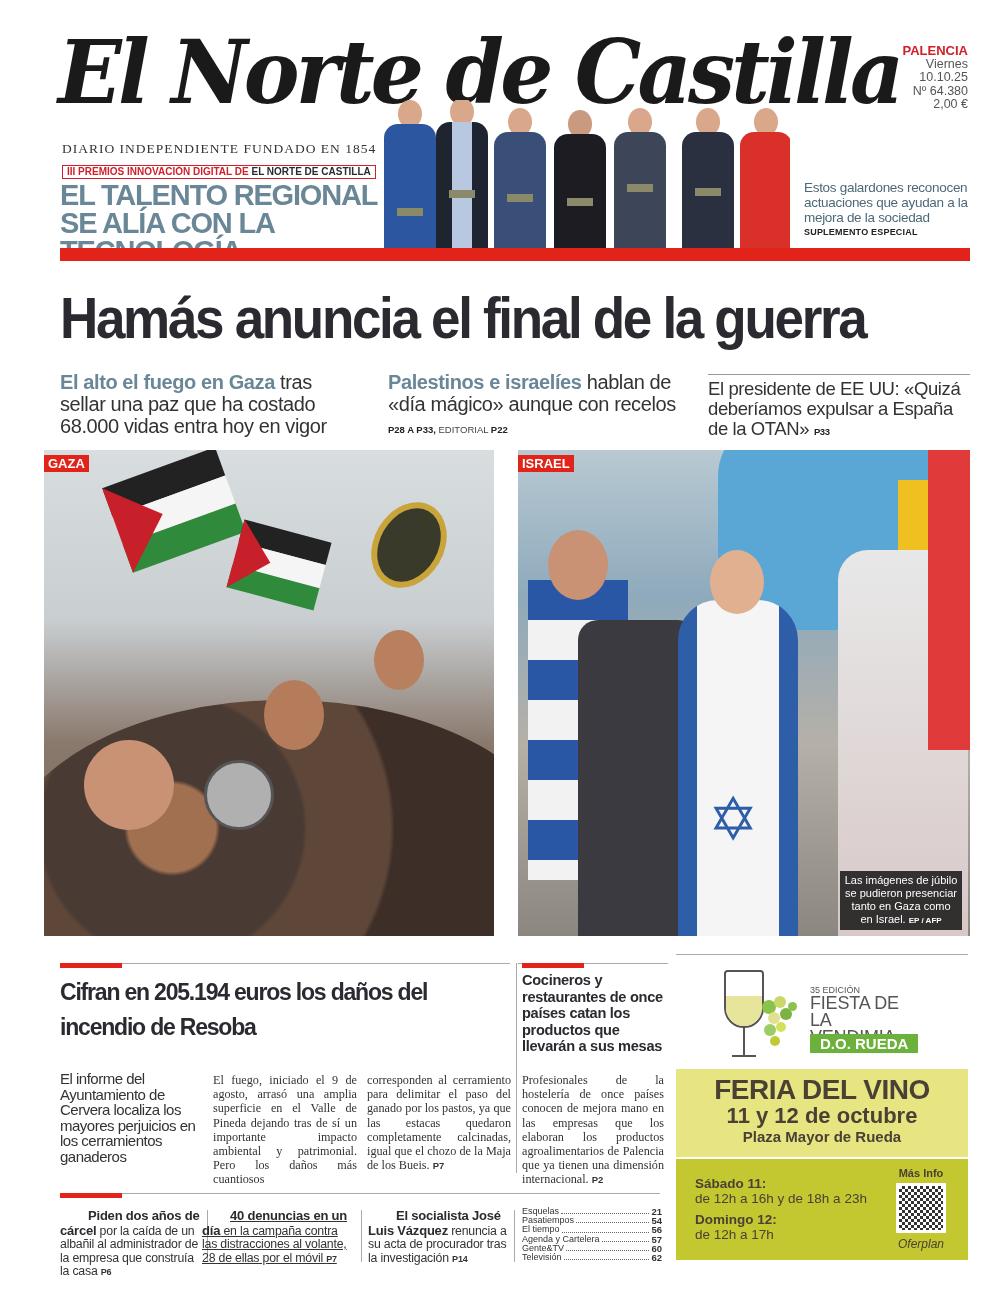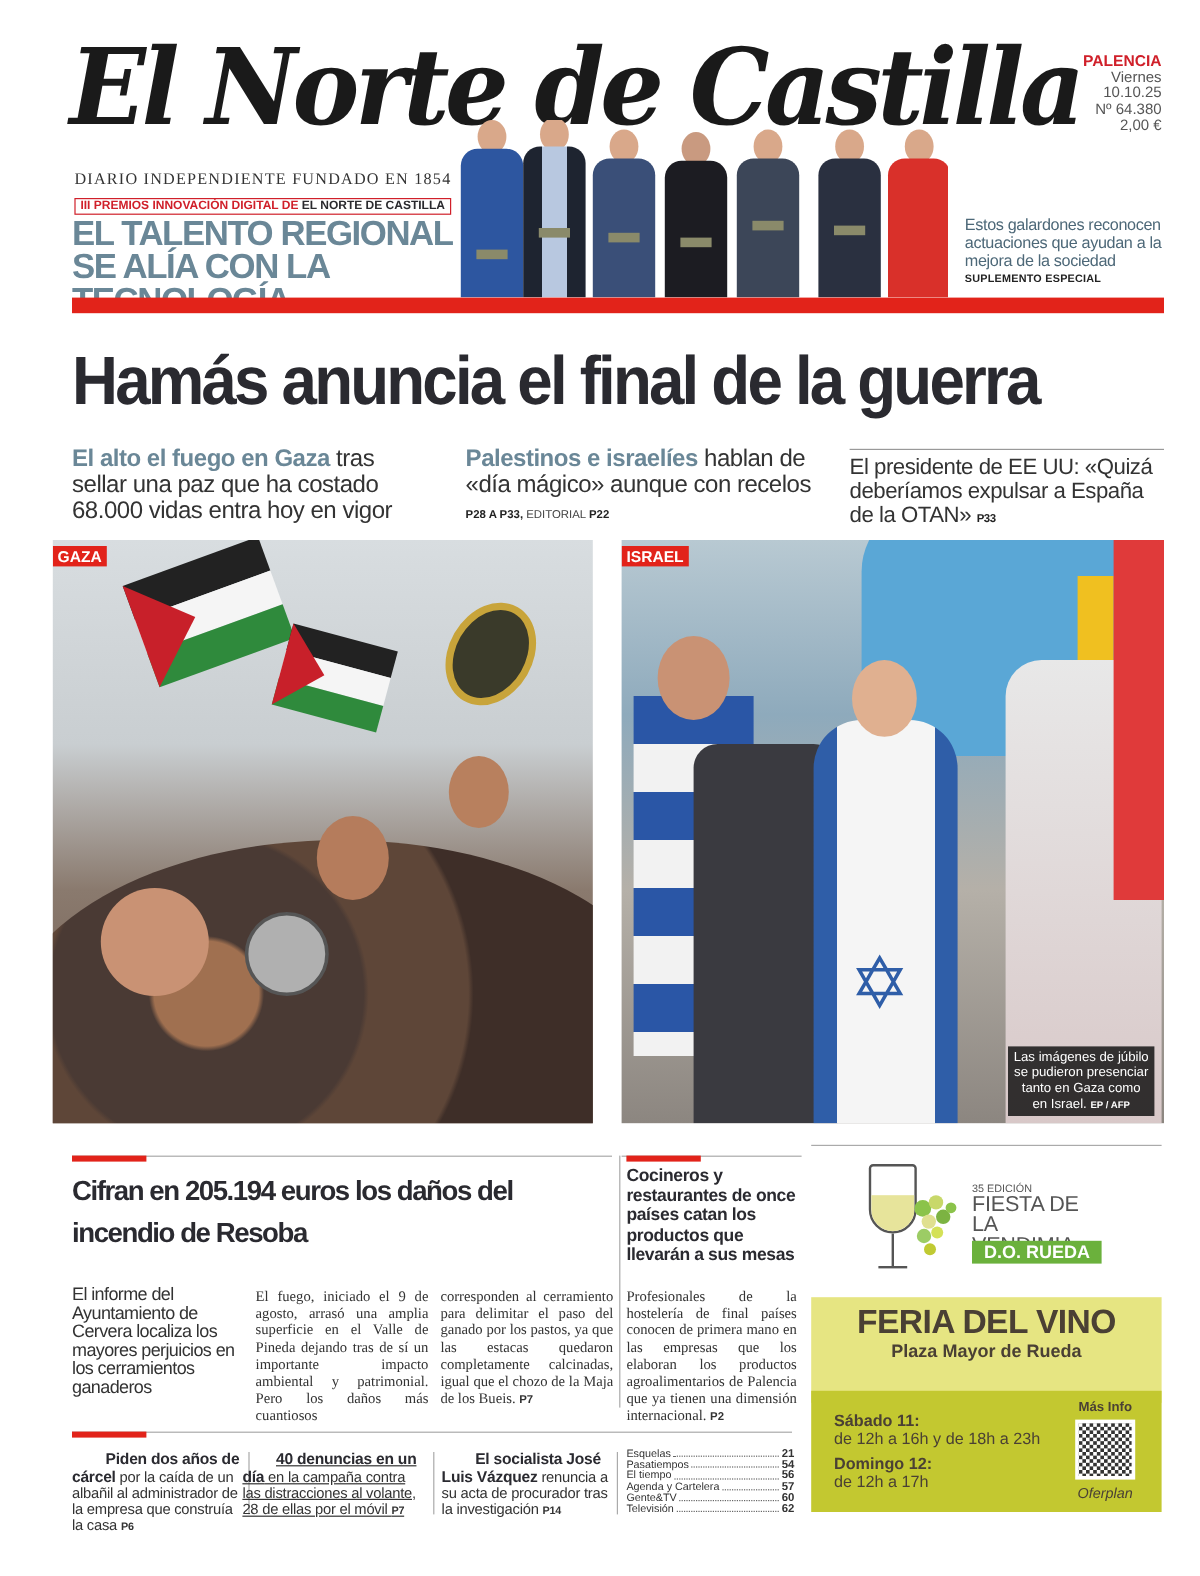--- a/index.html
+++ b/index.html
@@ -66,21 +66,21 @@
   .ad { left: 676px; top: 960px; width: 292px; height: 300px; }
   .ad-top { position: absolute; left: 0; top: 0; width: 292px; height: 106px; background: #fff; }
   .glass { position: absolute; left: 48px; top: 10px; width: 40px; height: 58px; border: 2px solid #555; border-radius: 4px 4px 22px 22px; overflow: hidden; }
   .glass .wine { position: absolute; bottom: 0; left: 0; right: 0; height: 30px; background: #e7e49b; }
   .glass-stem { position: absolute; left: 67px; top: 68px; width: 2px; height: 28px; background: #555; }
   .glass-base { position: absolute; left: 56px; top: 95px; width: 24px; height: 2px; background: #555; }
   .grape { position: absolute; border-radius: 50%; }
   .ad-edition { position: absolute; left: 134px; top: 25px; font-size: 9px; color: #555; }
   .ad-fiesta { position: absolute; left: 134px; top: 35px; font-size: 18px; line-height: 17px; color: #555; letter-spacing: -0.2px; }
   .ad-rueda { position: absolute; left: 134px; top: 74px; background: #6bb13c; color: #fff; font-weight: bold; font-size: 15px; padding: 0 10px; line-height: 19px; }
-  .ad-mid { position: absolute; left: 0; top: 121px; width: 292px; height: 88px; background: #e6e582; text-align: center; color: #4a4034; }
+  .ad-mid { position: absolute; left: 0; top: 109px; width: 292px; height: 88px; background: #e6e582; text-align: center; color: #4a4034; }
   .ad-mid .t1 { font-size: 28px; font-weight: bold; line-height: 30px; margin-top: 6px; letter-spacing: -0.5px; }
   .ad-mid .t2 { font-size: 22px; font-weight: bold; line-height: 22px; }
   .ad-mid .t3 { font-size: 15px; font-weight: bold; line-height: 20px; }
   .ad-bottom { position: absolute; left: 0; top: 199px; width: 292px; height: 101px; background: #c3c830; color: #4a4034; }
   .ad-sched { position: absolute; left: 19px; top: 17px; font-size: 13.5px; line-height: 15px; }
   .ad-sched b { display: block; font-size: 13.5px; }
   .ad-sched .gap { height: 6px; }
   .ad-info { position: absolute; right: 21px; top: 8px; text-align: center; font-size: 11px; font-weight: bold; width: 52px; }
   .qr { width: 50px; height: 50px; background: #fff; padding: 3px; margin: 4px auto 4px; }
   .qr-inner { width: 44px; height: 44px; background: repeating-conic-gradient(#333 0 25%, #fff 0 50%) 0 0/6px 6px; }
@@ -212,21 +212,21 @@
 <div class="abs redtick" style="left:60px;top:963px;width:62px;"></div>
 <div class="abs story2-title">Cifran en 205.194 euros los daños del incendio de Resoba</div>
 <div class="abs story2-lead">El informe del Ayuntamiento de Cervera localiza los mayores perjuicios en los cerramientos ganaderos</div>
 <div class="abs bodycol" style="left:213px;">El fuego, iniciado el 9 de agosto, arrasó una amplia superficie en el Valle de Pineda dejando tras de sí un importante impacto ambiental y patrimonial. Pero los daños más cuantiosos</div>
 <div class="abs bodycol" style="left:367px;"><span>corresponden al cerramiento para delimitar el paso del ganado por los pastos, ya que las estacas quedaron completamente calcinadas, igual que el chozo de la Maja de los Bueis.</span> <span class="ref">P7</span></div>
 
 <div class="abs rule-top" style="left:518px;width:150px;"></div>
 <div class="abs redtick" style="left:522px;top:963px;width:62px;"></div>
 <div class="abs vline" style="left:516px;top:963px;height:210px;"></div>
 <div class="abs story3-title">Cocineros y restaurantes de once países catan los productos que llevarán a sus mesas</div>
-<div class="abs bodycol" style="left:522px;width:142px;"><span>Profesionales de la hostelería de final países conocen de primera mano en las empresas que los elaboran los productos agroalimentarios de Palencia que ya tienen una dimensión internacional.</span> <span class="ref">P2</span></div>
+<div class="abs bodycol" style="left:522px;width:142px;"><span>Profesionales de la hostelería de once países conocen de mejora mano en las empresas que los elaboran los productos agroalimentarios de Palencia que ya tienen una dimensión internacional.</span> <span class="ref">P2</span></div>
 
 <div class="abs ad">
   <div class="ad-top">
     <div class="abs rule-top" style="left:0;top:-6px;width:292px;"></div>
     <div class="glass">
         <div class="wine"></div>
       </div>
     <div class="glass-stem"></div>
       <div class="glass-base"></div>
     <div class="grape" style="left:86px;top:40px;width:14px;height:14px;background:#8bc34a;"></div>
@@ -236,20 +236,21 @@
     <div class="grape" style="left:88px;top:64px;width:12px;height:12px;background:#9ccc65;"></div>
     <div class="grape" style="left:100px;top:62px;width:10px;height:10px;background:#d4e157;"></div>
     <div class="grape" style="left:94px;top:76px;width:10px;height:10px;background:#c0ca33;"></div>
     <div class="grape" style="left:112px;top:42px;width:9px;height:9px;background:#8bc34a;"></div>
     <div class="ad-edition">35 EDICIÓN</div>
     <div class="ad-fiesta" style="width:110px;">FIESTA DE LA VENDIMIA</div>
     <div class="ad-rueda">D.O. RUEDA</div>
   </div>
   <div class="ad-mid">
     <div class="t1">FERIA DEL VINO</div>
+    <div class="t2">11 y 12 de octubre</div>
     <div class="t3">Plaza Mayor de Rueda</div>
   </div>
   <div class="ad-bottom">
     <div class="ad-sched">
       <b>Sábado 11:</b>
       <div>de 12h a 16h y de 18h a 23h</div>
       <div class="gap"></div>
       <b>Domingo 12:</b>
       <div>de 12h a 17h</div>
     </div>

